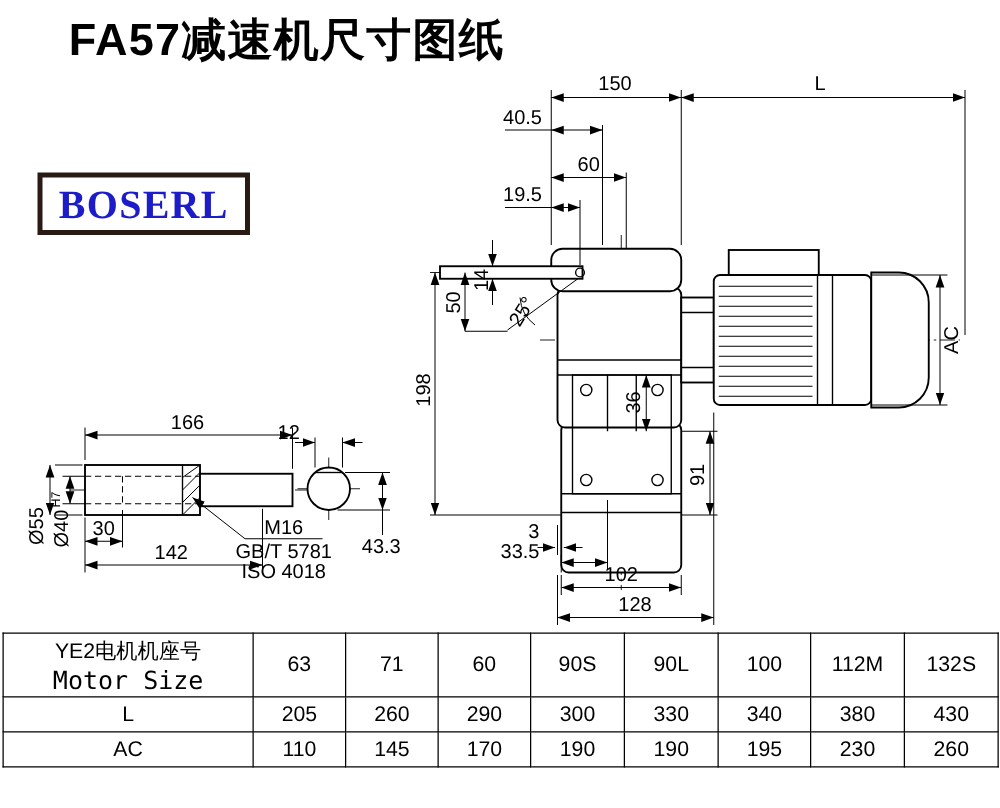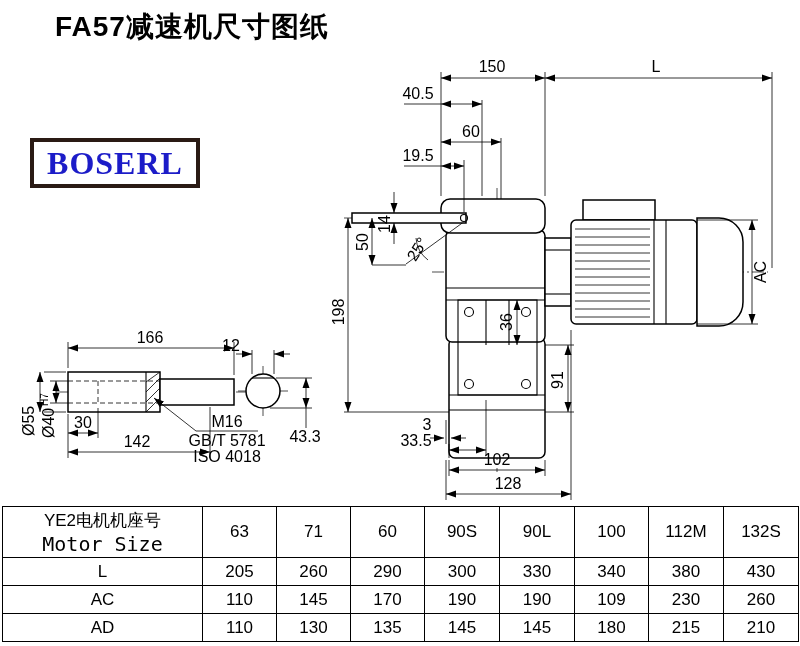--- a/index.html
+++ b/index.html
@@ -1,18 +1,18 @@
 <!DOCTYPE html>
 <html><head>
 <meta charset="utf-8">
 <style>
   html,body{margin:0;padding:0;background:#fff;}
   #page{position:relative;width:800px;height:646px;background:#fff;overflow:hidden;
         font-family:"Liberation Sans",sans-serif;color:#000;}
-  #title{position:absolute;left:55px;top:8px;font-size:28px;font-weight:bold;
+  #title{position:absolute;left:55px;top:8px;font-size:36px;font-weight:bold;
          letter-spacing:1px;font-family:"Liberation Sans",sans-serif;}
   #logo{position:absolute;left:30px;top:138px;width:162px;height:42px;
         border:4px solid #2a1a14;display:flex;align-items:center;justify-content:center;
         font-family:"Liberation Serif",serif;font-weight:bold;font-size:32px;
         color:#1c1cc8;letter-spacing:1px;background:#fff;}
   svg{position:absolute;left:0;top:0;}
   .ol{fill:#fff;stroke:#000;stroke-width:1.5;}
   .ol2{fill:none;stroke:#000;stroke-width:1.1;}
   .thin{fill:none;stroke:#000;stroke-width:0.8;}
   .cl{fill:none;stroke:#000;stroke-width:0.7;stroke-dasharray:12 3 2 3;}
@@ -265,31 +265,20 @@
       <td>380</td>
       <td>430</td>
     </tr>
     <tr class="row">
       <td>AC</td>
       <td>110</td>
       <td>145</td>
       <td>170</td>
       <td>190</td>
       <td>190</td>
-      <td>109</td>
+      <td>195</td>
       <td>230</td>
       <td>260</td>
     </tr>
-    <tr class="row">
-      <td>AD</td>
-      <td>110</td>
-      <td>130</td>
-      <td>135</td>
-      <td>145</td>
-      <td>145</td>
-      <td>180</td>
-      <td>215</td>
-      <td>210</td>
-    </tr>
   </tbody>
     </table>
 
 </div>
 
 </body></html>

